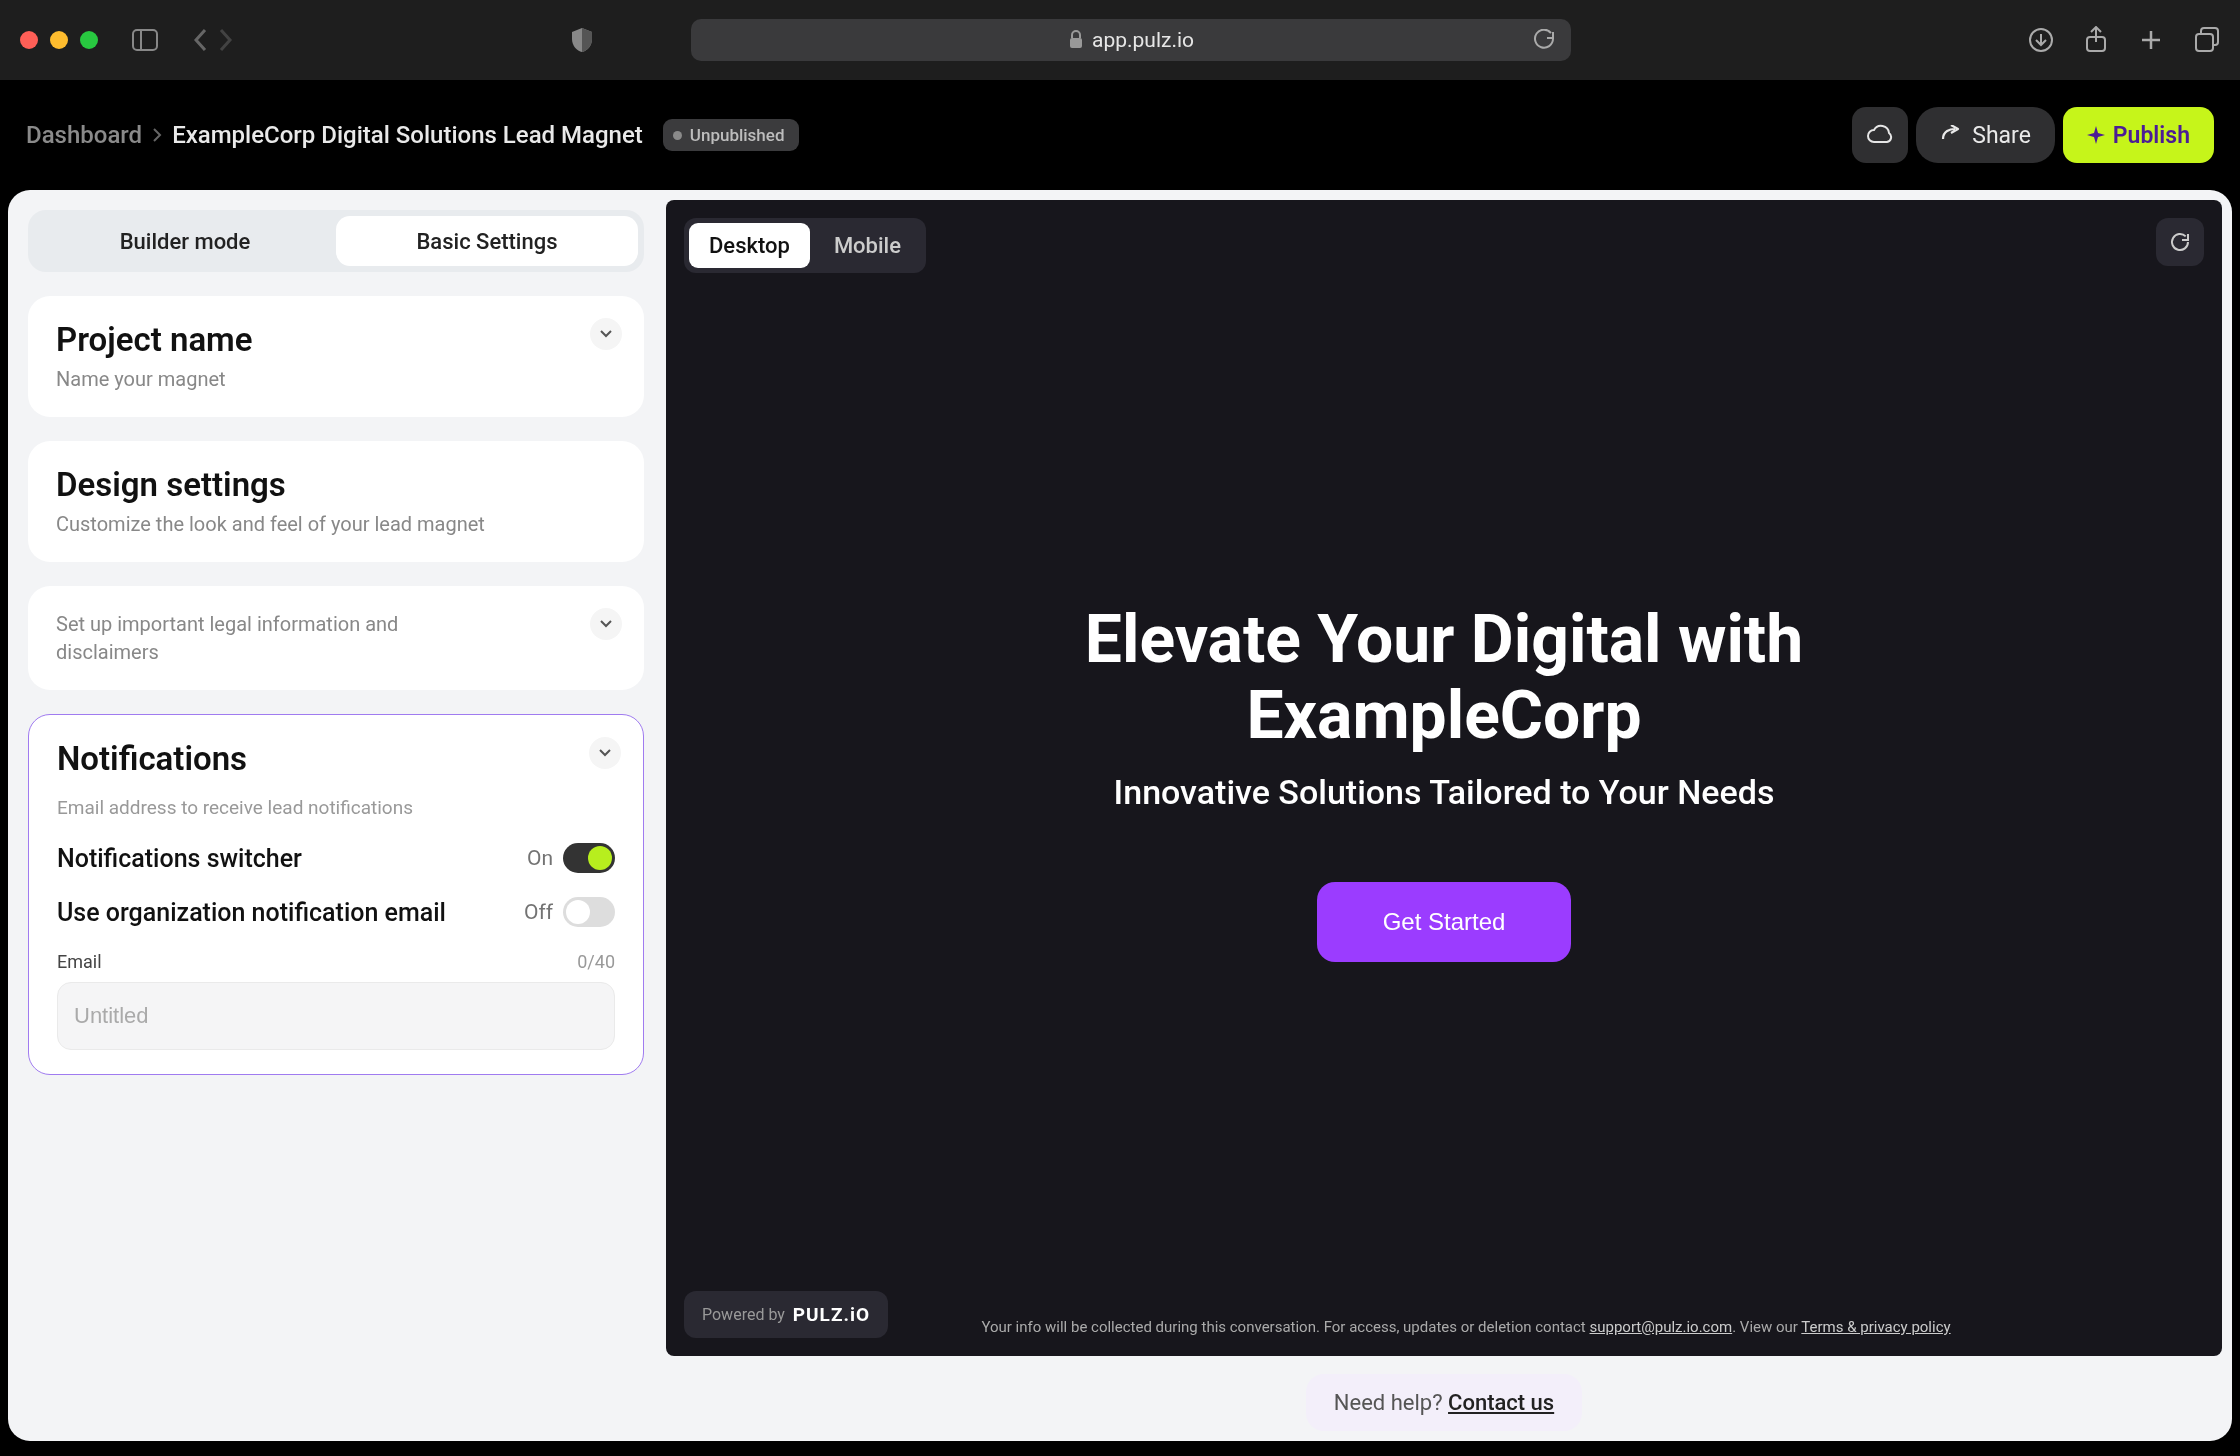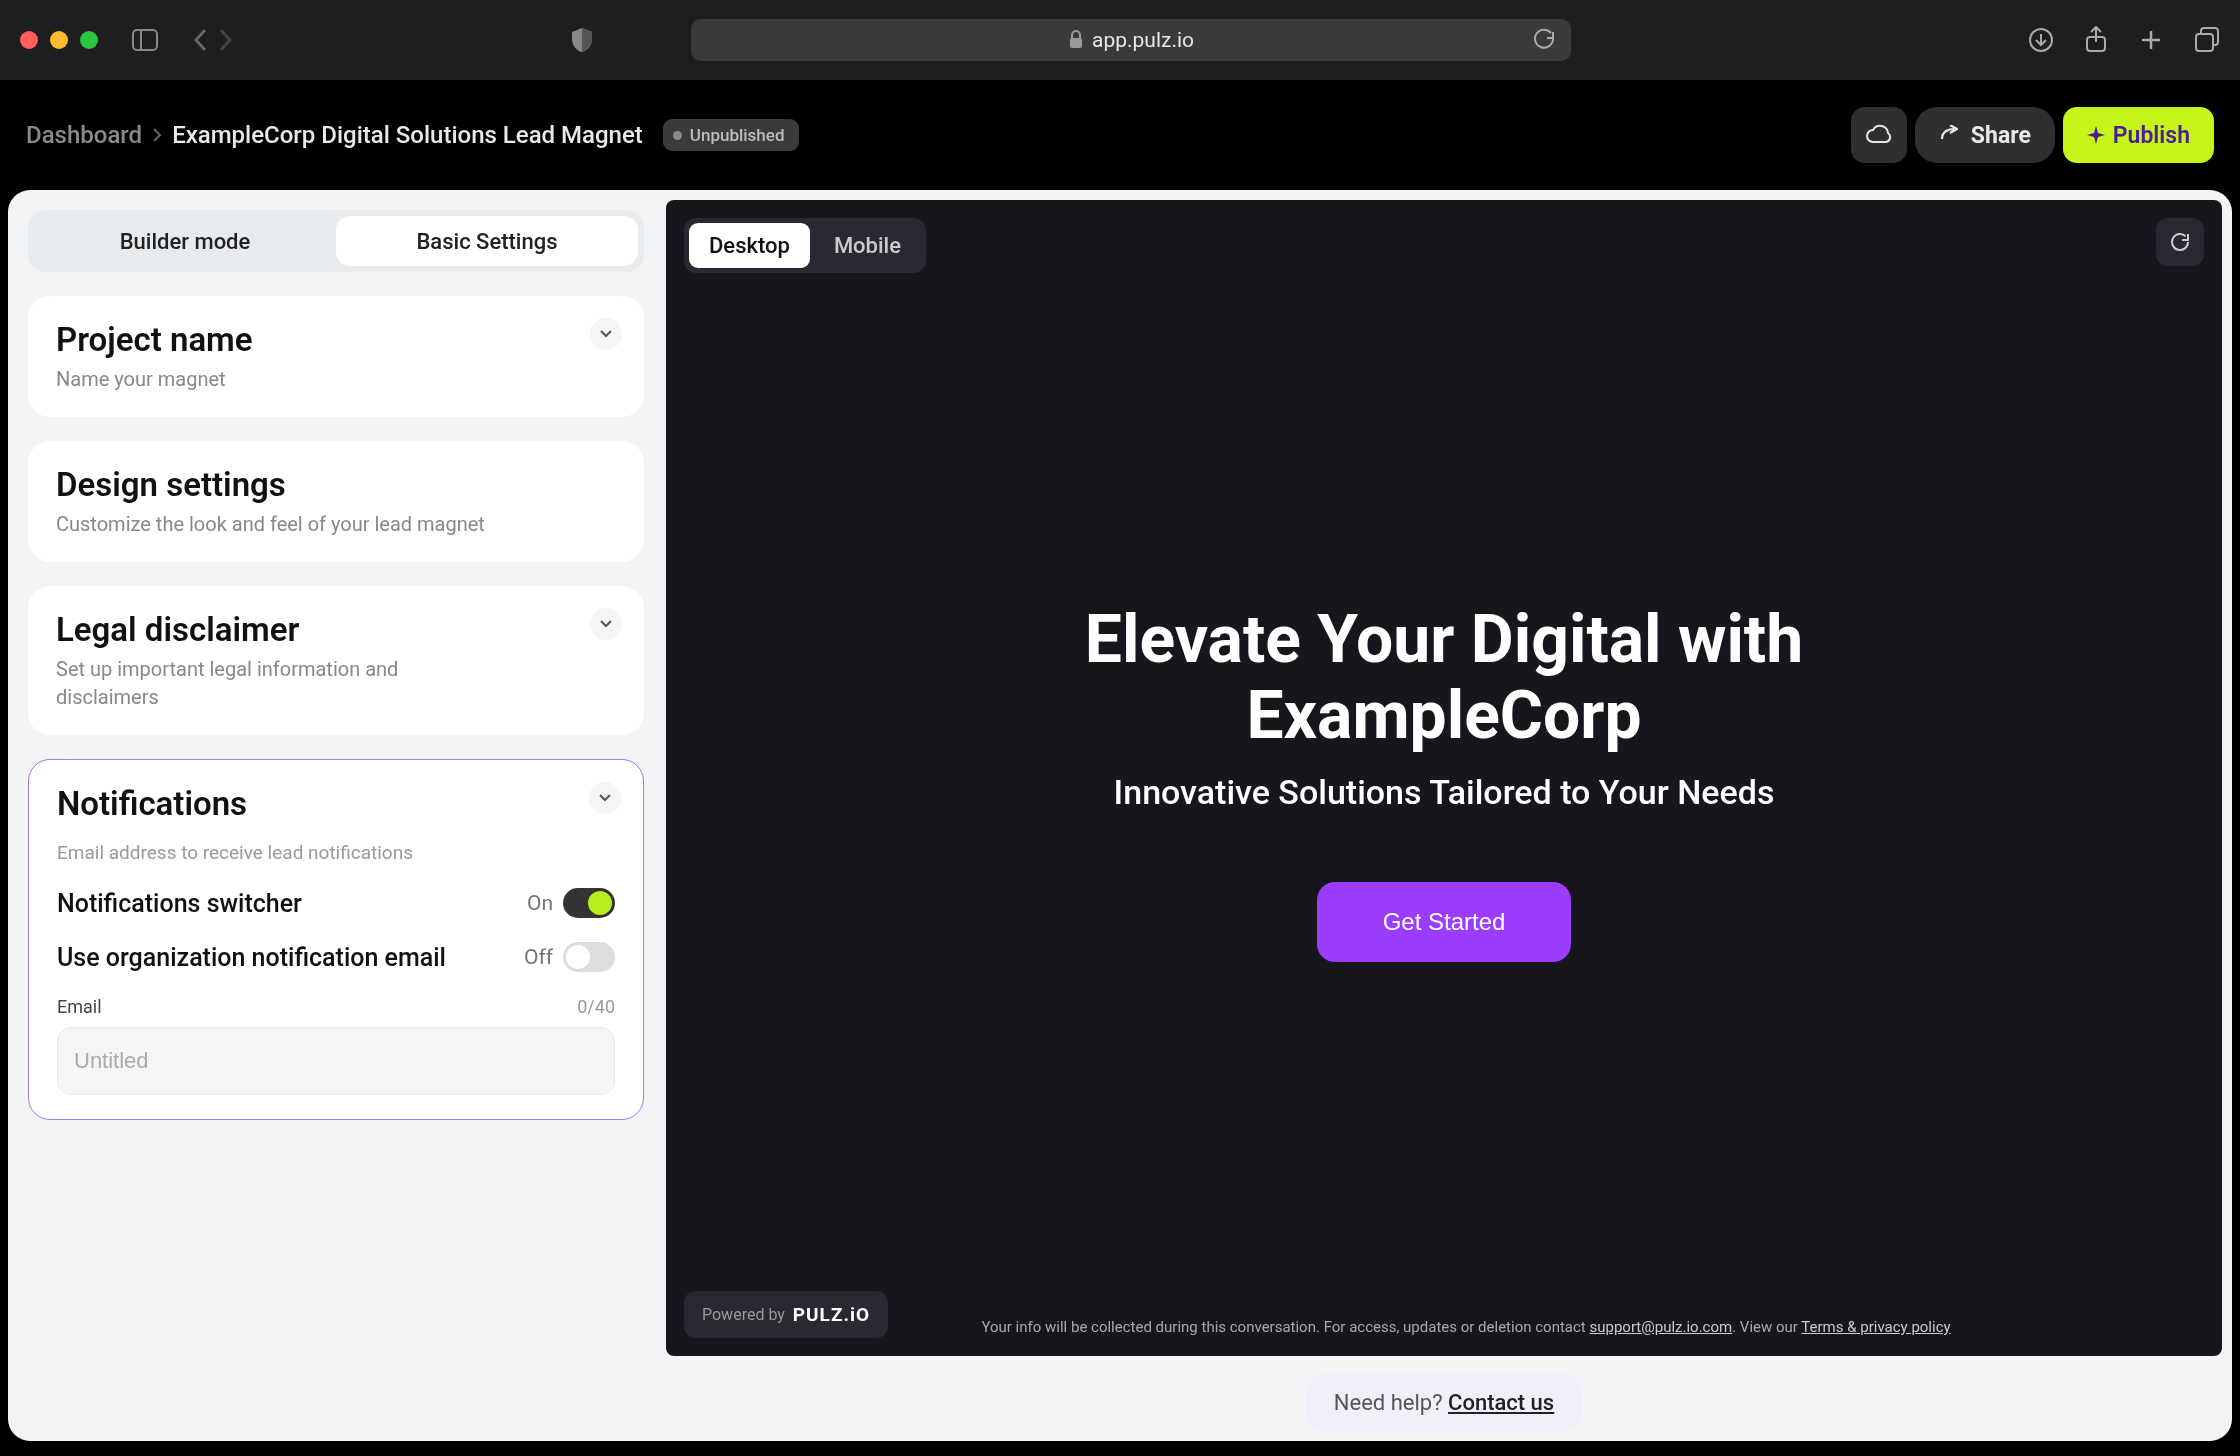--- a/index.html
+++ b/index.html
@@ -74,21 +74,21 @@
   margin-left: 10px;
 }
 .status-pill .dot { width: 9px; height: 9px; border-radius: 50%; background: #8a8a8a; }
 .header-actions { margin-left: auto; display: flex; gap: 8px; align-items: center; }
 .hdr-icon-btn {
   width: 56px; height: 56px; background: #2f2f31; border-radius: 14px;
   display: flex; align-items: center; justify-content: center; color: #e6e6e6;
 }
 .share-btn {
   background: #2f2f31; color: #e9e9e9; height: 56px; padding: 0 24px;
-  border-radius: 22px; display: flex; align-items: center; gap: 10px; font-size: 23px; font-weight: 700;
+  border-radius: 22px; display: flex; align-items: center; gap: 10px; font-size: 23px; font-weight: 400;
 }
 .publish-btn {
   background: #c6f51a; color: #4c1d95; height: 56px; padding: 0 24px;
   border-radius: 14px; display: flex; align-items: center; gap: 8px; font-size: 23px; font-weight: 600;
 }
 
 .app-body {
   background: #f3f4f6;
   border-radius: 22px;
   margin: 0 8px 12px 8px;
@@ -347,21 +347,20 @@
         </div>
       </div>
 
       <div class="settings-card">
         <div class="card-title">Design settings</div>
         <div class="card-subtitle">Customize the look and feel of your lead magnet</div>
       </div>
 
 
       <div class="settings-card">
-        <div class="card-title">Legal disclaimer</div>
         <div class="card-subtitle" style="max-width:380px">Set up important legal information and disclaimers</div>
         <div class="card-chevron">
           <svg width="14" height="10" viewBox="0 0 14 10" fill="none" stroke="currentColor" stroke-width="2">
               <path d="M2 2 L7 7 L12 2"></path>
             </svg>
         </div>
       </div>
 
       <div class="settings-card active">
         <div class="card-title">Notifications</div>

